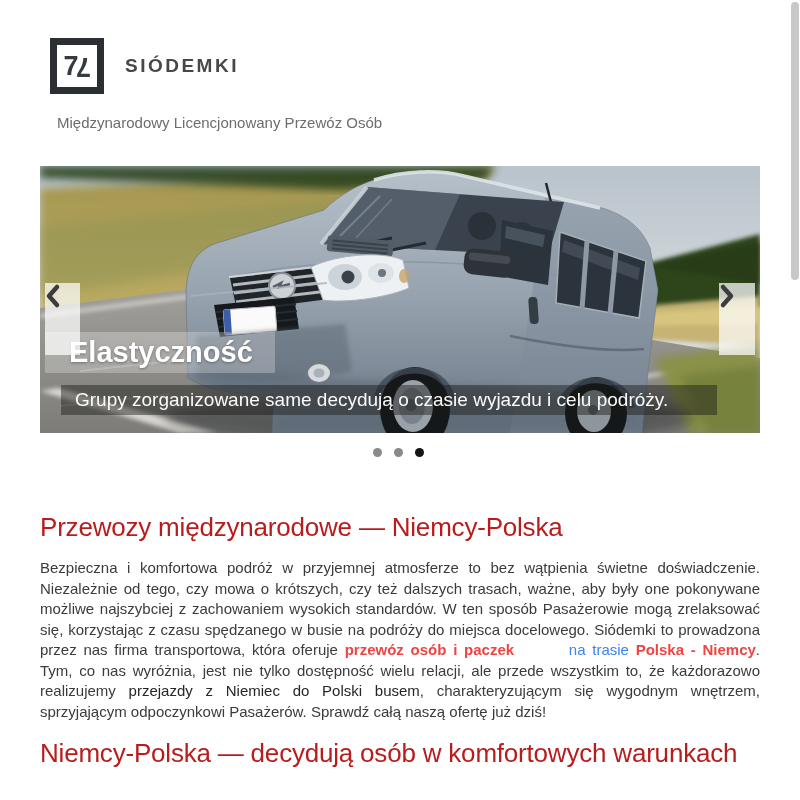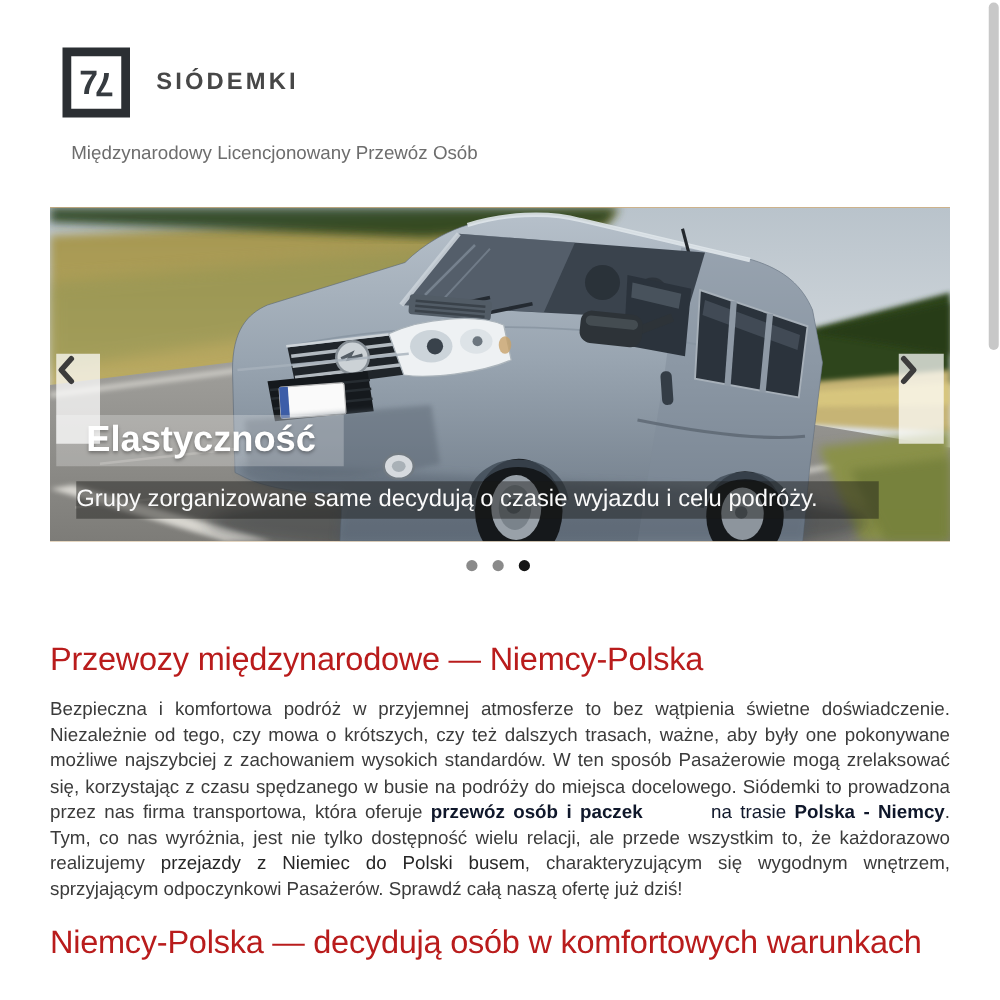--- a/index.html
+++ b/index.html
@@ -21,21 +21,21 @@
   .carousel{position:absolute;left:40px;top:166px;width:720px;height:267px;overflow:hidden;background:#a16207;}
   .carousel svg{position:absolute;left:0;top:0;}
   .slide-title{
     position:absolute;left:5px;top:166px;height:41px;line-height:41px;
     padding:0 22px 0 24px;background:rgba(255,255,255,0.25);
     color:#ffffff;font-size:29px;font-weight:bold;
     text-shadow:0 1px 3px rgba(0,0,0,0.35);white-space:nowrap;
   }
   .slide-caption{
     position:absolute;left:21px;top:219px;width:642px;height:30px;line-height:30px;
-    background:rgba(25,25,22,0.45);
+    padding-left:14px;background:rgba(25,25,22,0.45);
     color:#fafafa;font-size:19px;white-space:nowrap;
   }
   .nav-arrow{
     position:absolute;top:117px;width:35px;height:72px;
     background:rgba(255,255,255,0.72);border:0;cursor:pointer;
     display:flex;align-items:center;justify-content:center;padding:0;
   }
   .nav-prev{left:5px;}
   .nav-next{left:679px;width:36px;}
   
@@ -45,22 +45,22 @@
   
   .article{position:absolute;left:40px;top:512px;width:720px;color:#3b3b3b;}
   .article h1,.article h2{
     font-size:26px;font-weight:400;color:#b91c1c;margin:0 0 16px 0;line-height:30px;
     letter-spacing:-0.2px;
   }
   .article h2{margin:16px 0 0 0;}
   .article p{
     margin:0;font-size:15px;line-height:20.5px;text-align:justify;
   }
-  .muted-link{color:#0f172a;font-weight:bold;text-decoration:none;cursor:pointer;}
-  .muted-plain{color:#0f172a;font-weight:normal;margin-left:48px;}
+  .muted-link{color:#ef4444;font-weight:bold;text-decoration:none;cursor:pointer;}
+  .muted-plain{color:#3b82f6;font-weight:normal;margin-left:48px;}
   .bold-dark{font-weight:normal;color:#262626;}
   
   .scrollbar-thumb{
     position:absolute;right:1px;top:2px;width:8px;height:278px;
     background:#c8c8c8;border-radius:4px;cursor:pointer;
   }
 </style>
 </head>
 <body>
 

